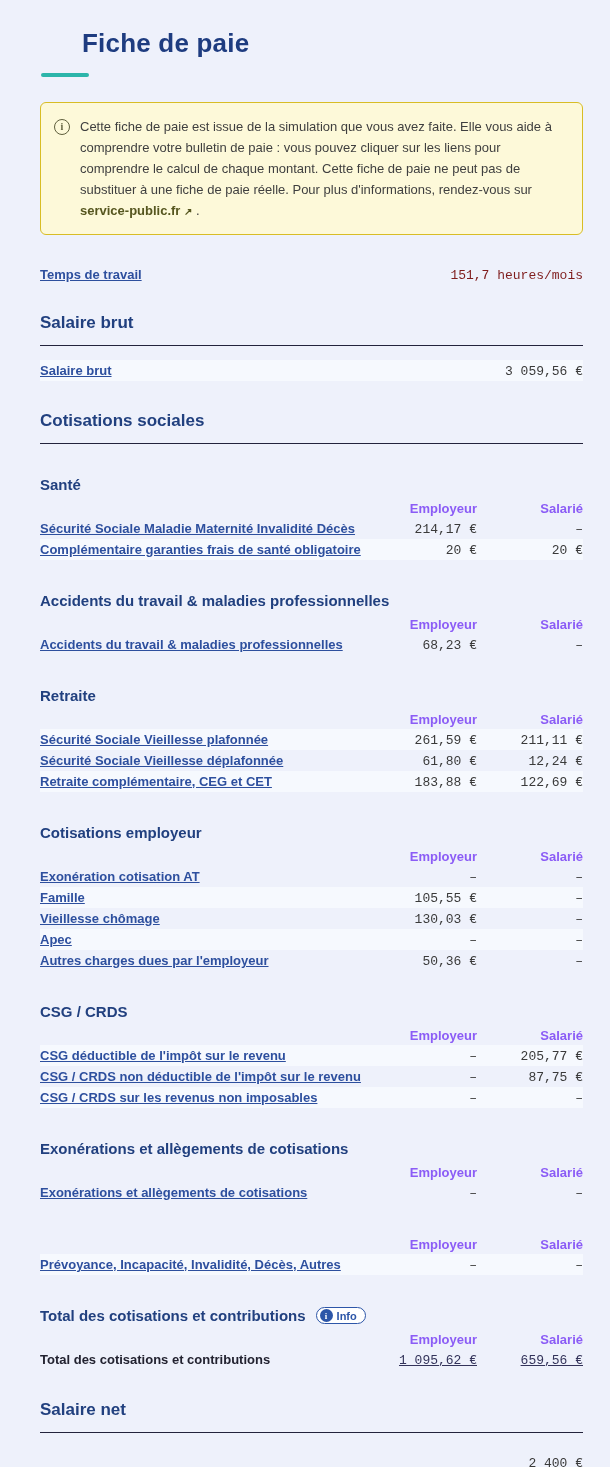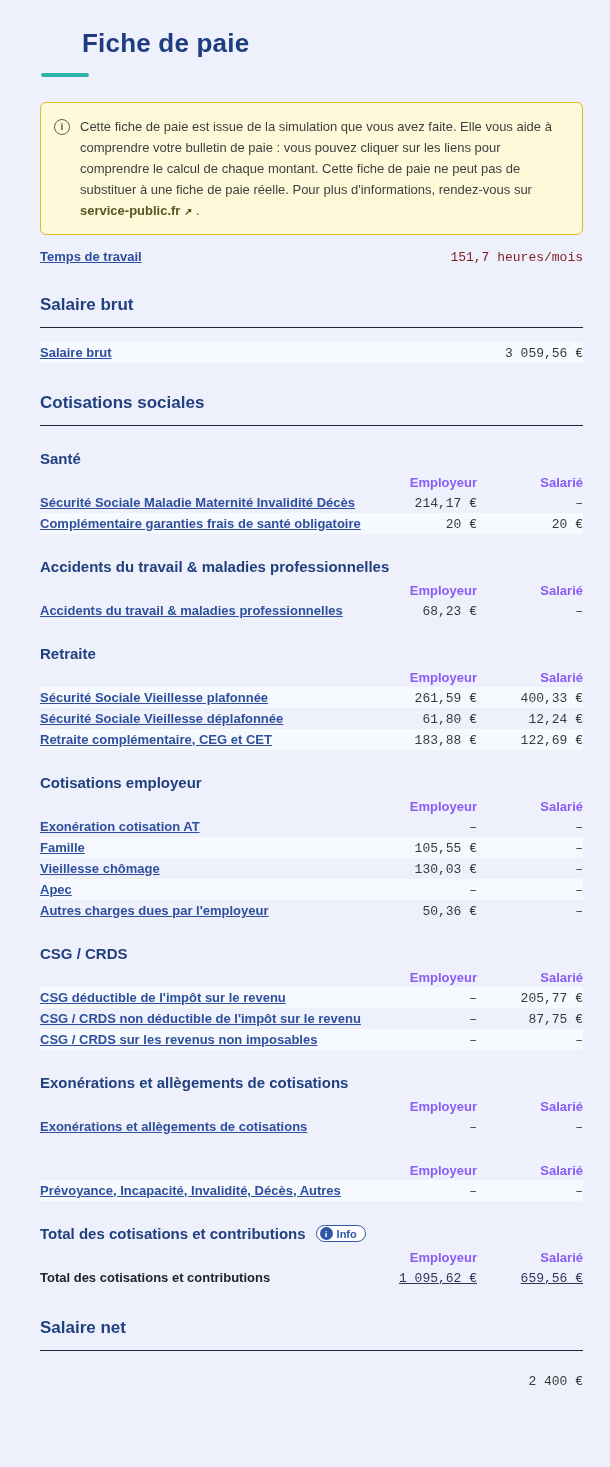--- a/index.html
+++ b/index.html
@@ -22,21 +22,21 @@
   }
   .alert-icon {
     flex:0 0 auto; width:16px; height:16px; margin-top:3px;
     border:1.4px solid #5f5f3d; border-radius:50%; color:#5f5f3d;
     font-size:10px; font-weight:bold; font-family:"Liberation Serif", serif;
     display:flex; align-items:center; justify-content:center;
   }
   .alert a { color:#56561f; font-weight:bold; cursor:pointer; }
   .ext-arrow { color:#56561f; font-size:10px; font-weight:bold; }
 
-  .kv-row { display:flex; align-items:baseline; margin-top:14px; font-size:13px; }
+  .kv-row { display:flex; align-items:baseline; margin-top:32px; font-size:13px; }
   .kv-row .lbl { flex:1; }
 
   a.rlink { color:#2d4f9e; font-weight:bold; text-decoration:underline; cursor:pointer; }
 
   .mono { font-family:"Liberation Mono", monospace; color:#7f1d1d; white-space:pre; }
 
   h2.sec {
     font-size:17px; font-weight:bold; color:#21407f;
     margin-top:30px; padding-bottom:12px; border-bottom:1px solid #23233c;
   }
@@ -47,21 +47,21 @@
   .val  { width:115px; text-align:right; font-family:"Liberation Mono", monospace; color:#3a3a3a; font-size:13px; white-space:pre; }
   .val.c2 { width:106px; }
   .val.wide { width:221px; }
   .val a { color:#33335a; text-decoration:underline; cursor:pointer; }
 
   .thead { display:flex; align-items:baseline; padding:2px 0; font-size:13px; font-weight:bold; color:#8b5cf6; }
   .thead .spacer { flex:1; }
   .thead .col { width:115px; text-align:right; }
   .thead .col.c2 { width:106px; }
 
-  .subsec { margin-top:24px; }
+  .subsec { margin-top:32px; }
   h3.subtitle { font-size:15px; font-weight:bold; color:#21407f; margin-bottom:6px; display:flex; align-items:center; gap:10px; }
 
   .badge {
     display:inline-flex; align-items:center; gap:4px;
     border:1.5px solid #2d56a8; border-radius:20px; background:#fff;
     padding:1px 8px 1px 3px; cursor:pointer; vertical-align:middle;
   }
   .badge .dot {
     width:13px; height:13px; border-radius:50%; background:#2d56a8; color:#fff;
     font-size:9px; font-weight:bold; font-family:"Liberation Serif", serif;
@@ -136,21 +136,21 @@
   <div class="subsec">
     <h3 class="subtitle">Retraite</h3>
     <div class="thead">
       <span class="spacer"></span>
       <span class="col">Employeur</span>
       <span class="col c2">Salarié</span>
     </div>
     <div class="trow striped">
       <span class="lbl"><a class="rlink">Sécurité Sociale Vieillesse plafonnée</a></span>
       <span class="val">261,59 €</span>
-      <span class="val c2">400,33 €</span>
+      <span class="val c2">211,11 €</span>
     </div>
     <div class="trow">
       <span class="lbl"><a class="rlink">Sécurité Sociale Vieillesse déplafonnée</a></span>
       <span class="val">61,80 €</span>
       <span class="val c2">12,24 €</span>
     </div>
     <div class="trow striped">
       <span class="lbl"><a class="rlink">Retraite complémentaire, CEG et CET</a></span>
       <span class="val">183,88 €</span>
       <span class="val c2">122,69 €</span>

